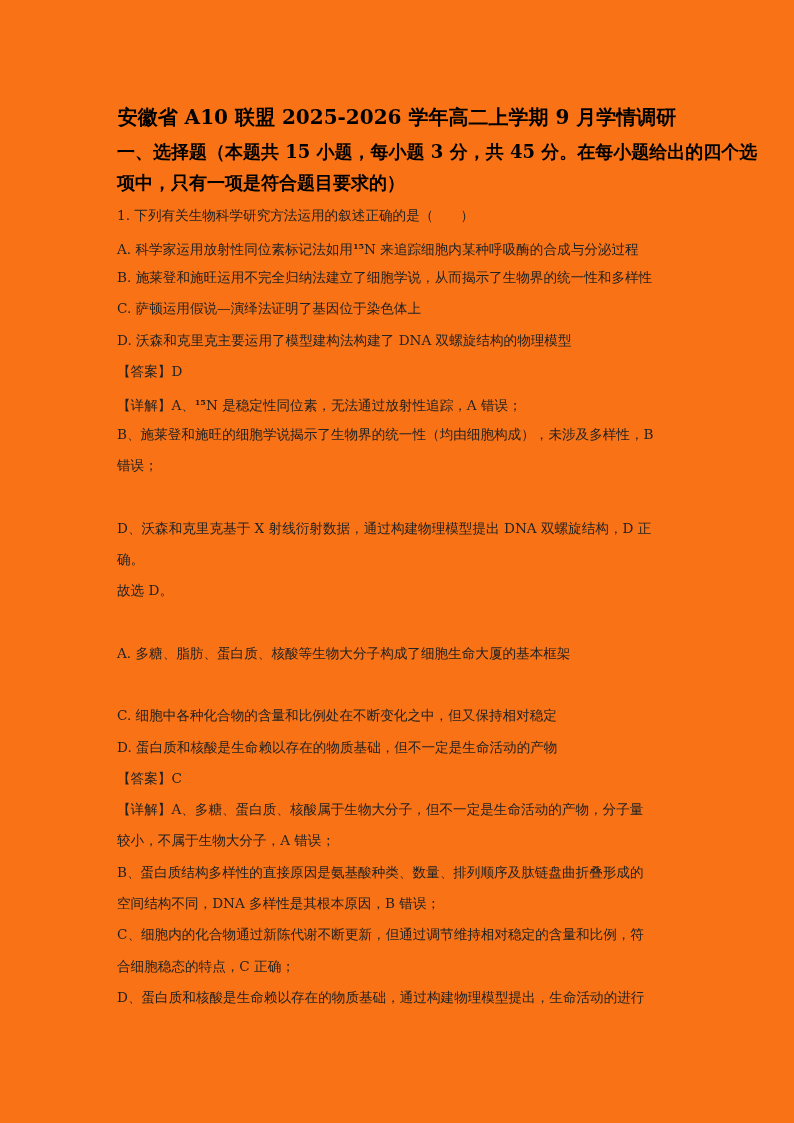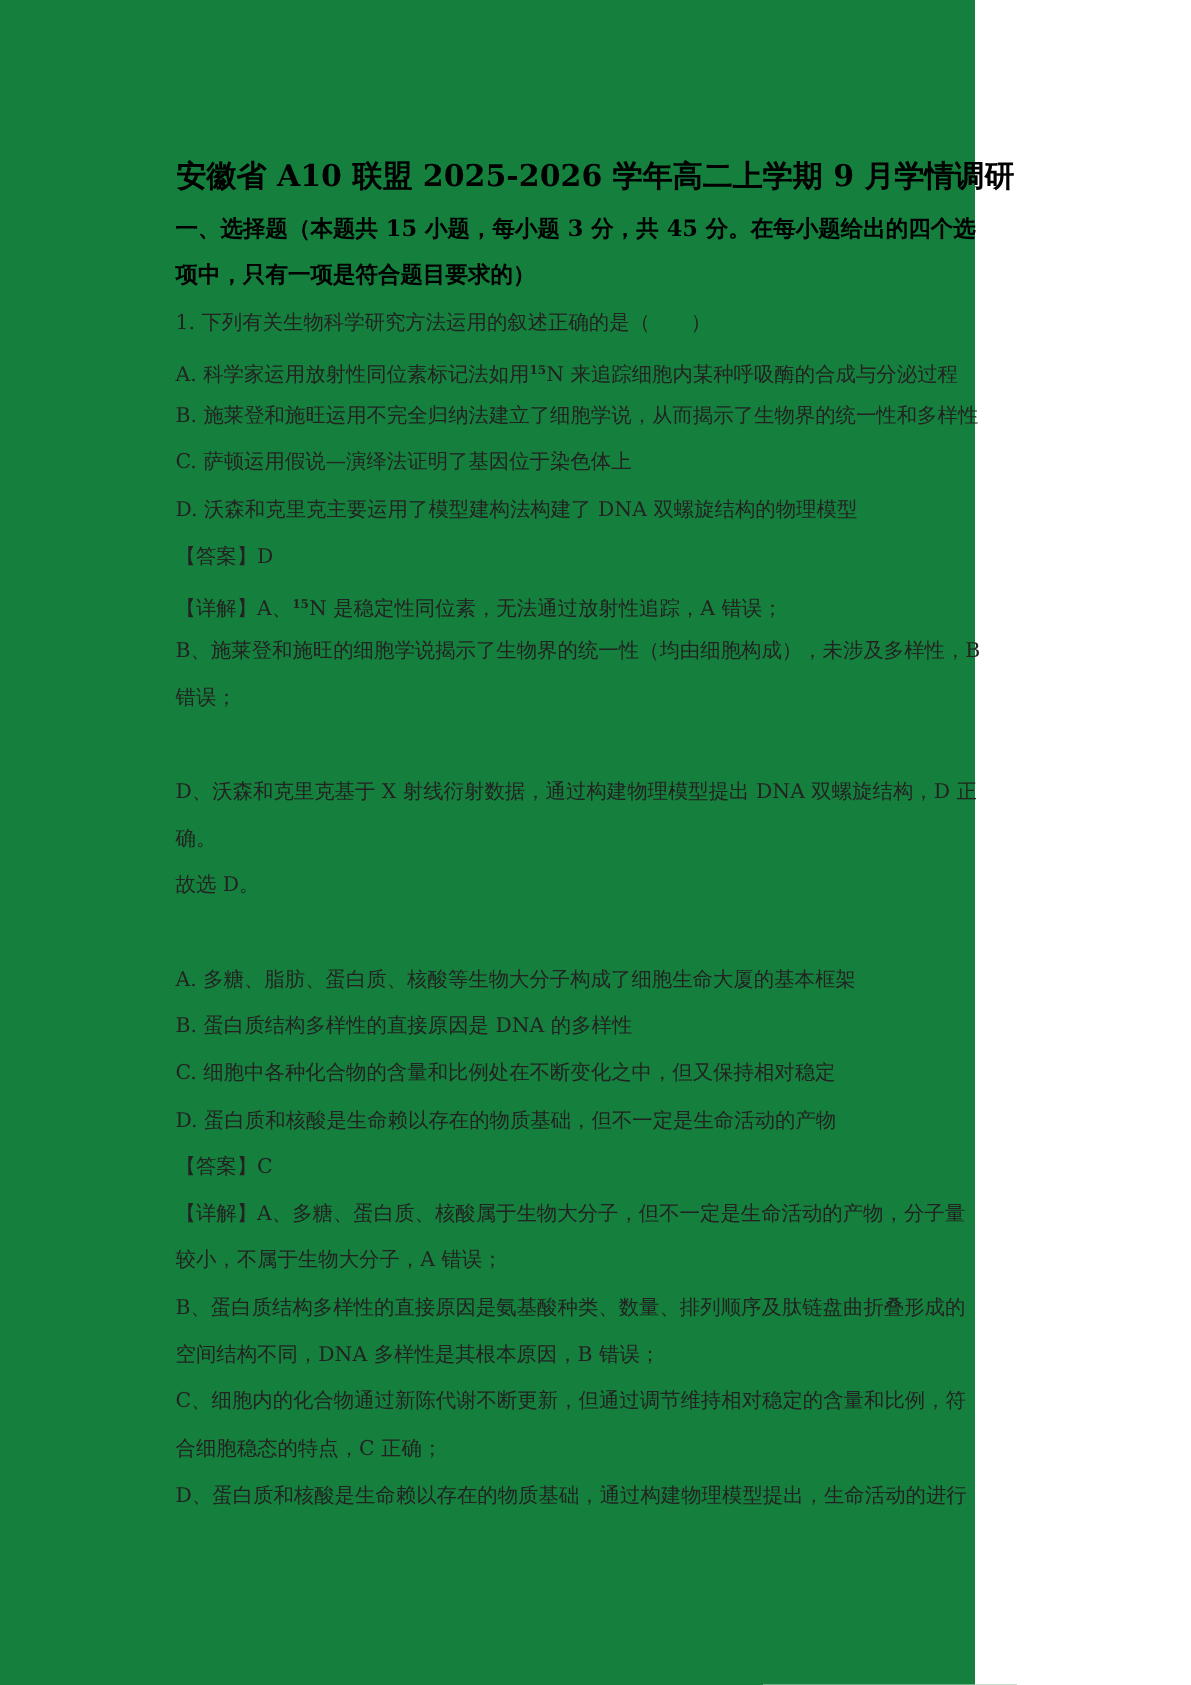--- a/index.html
+++ b/index.html
@@ -1,22 +1,22 @@
 <!DOCTYPE html>
 <html><head>
 <meta charset="utf-8">
 <style>
   html, body { margin: 0; padding: 0; background: #ffffff; }
   body { width: 794px; height: 1123px; position: relative; overflow: hidden;
          font-family: "DejaVu Serif", "Liberation Serif", serif; color: #111; }
-  .page { position: absolute; left: 0; top: 0; width: 650px; height: 1123px; background: #15803d; }
+  .page { position: absolute; left: 0; top: 0; width: 794px; height: 1123px; background: #f97316; }
   .title { position: absolute; left: 0; width: 794px; top: 104px; text-align: center;
            font-family: "DejaVu Serif", serif; font-weight: bold; font-size: 20px; letter-spacing: 0px; color: #000; }
   .line { position: absolute; left: 117px; width: 560px; font-size: 13.6px; line-height: 18px; white-space: nowrap; color: #222; }
-  .heading { font-weight: bold; font-size: 15px; color: #000; left: 117px; }
+  .heading { font-weight: bold; font-size: 18px; color: #000; left: 117px; }
   sup { font-size: 8px; vertical-align: 5px; font-weight: bold; }
 </style>
 </head>
 <body>
 
 <div class="page">
 
   <div class="title">安徽省 A10 联盟 2025-2026 学年高二上学期 9 月学情调研</div>
 
   <div class="line heading" style="top:143px">一、选择题（本题共 15 小题，每小题 3 分，共 45 分。在每小题给出的四个选</div>
@@ -29,21 +29,20 @@
   <div class="line" style="top:331px">D. 沃森和克里克主要运用了模型建构法构建了 DNA 双螺旋结构的物理模型</div>
   <div class="line" style="top:362px">【答案】D</div>
   <div class="line" style="top:393px"><span>【详解】A、</span><sup>15</sup><span>N 是稳定性同位素，无法通过放射性追踪，A 错误；</span></div>
   <div class="line" style="top:425px">B、施莱登和施旺的细胞学说揭示了生物界的统一性（均由细胞构成），未涉及多样性，B</div>
   <div class="line" style="top:456px">错误；</div>
   <div class="line" style="top:519px">D、沃森和克里克基于 X 射线衍射数据，通过构建物理模型提出 DNA 双螺旋结构，D 正</div>
   <div class="line" style="top:550px">确。</div>
   <div class="line" style="top:581px">故选 D。</div>
 
   <div class="line" style="top:644px">A. 多糖、脂肪、蛋白质、核酸等生物大分子构成了细胞生命大厦的基本框架</div>
-  <div class="line" style="top:675px">B. 蛋白质结构多样性的直接原因是 DNA 的多样性</div>
   <div class="line" style="top:706px">C. 细胞中各种化合物的含量和比例处在不断变化之中，但又保持相对稳定</div>
   <div class="line" style="top:738px">D. 蛋白质和核酸是生命赖以存在的物质基础，但不一定是生命活动的产物</div>
   <div class="line" style="top:769px">【答案】C</div>
   <div class="line" style="top:800px">【详解】A、多糖、蛋白质、核酸属于生物大分子，但不一定是生命活动的产物，分子量</div>
   <div class="line" style="top:831px">较小，不属于生物大分子，A 错误；</div>
   <div class="line" style="top:863px">B、蛋白质结构多样性的直接原因是氨基酸种类、数量、排列顺序及肽链盘曲折叠形成的</div>
   <div class="line" style="top:925px">C、细胞内的化合物通过新陈代谢不断更新，但通过调节维持相对稳定的含量和比例，符</div>
   <div class="line" style="top:894px">空间结构不同，DNA 多样性是其根本原因，B 错误；</div>
   <div class="line" style="top:957px">合细胞稳态的特点，C 正确；</div>
   <div class="line" style="top:988px">D、蛋白质和核酸是生命赖以存在的物质基础，通过构建物理模型提出，生命活动的进行</div>

